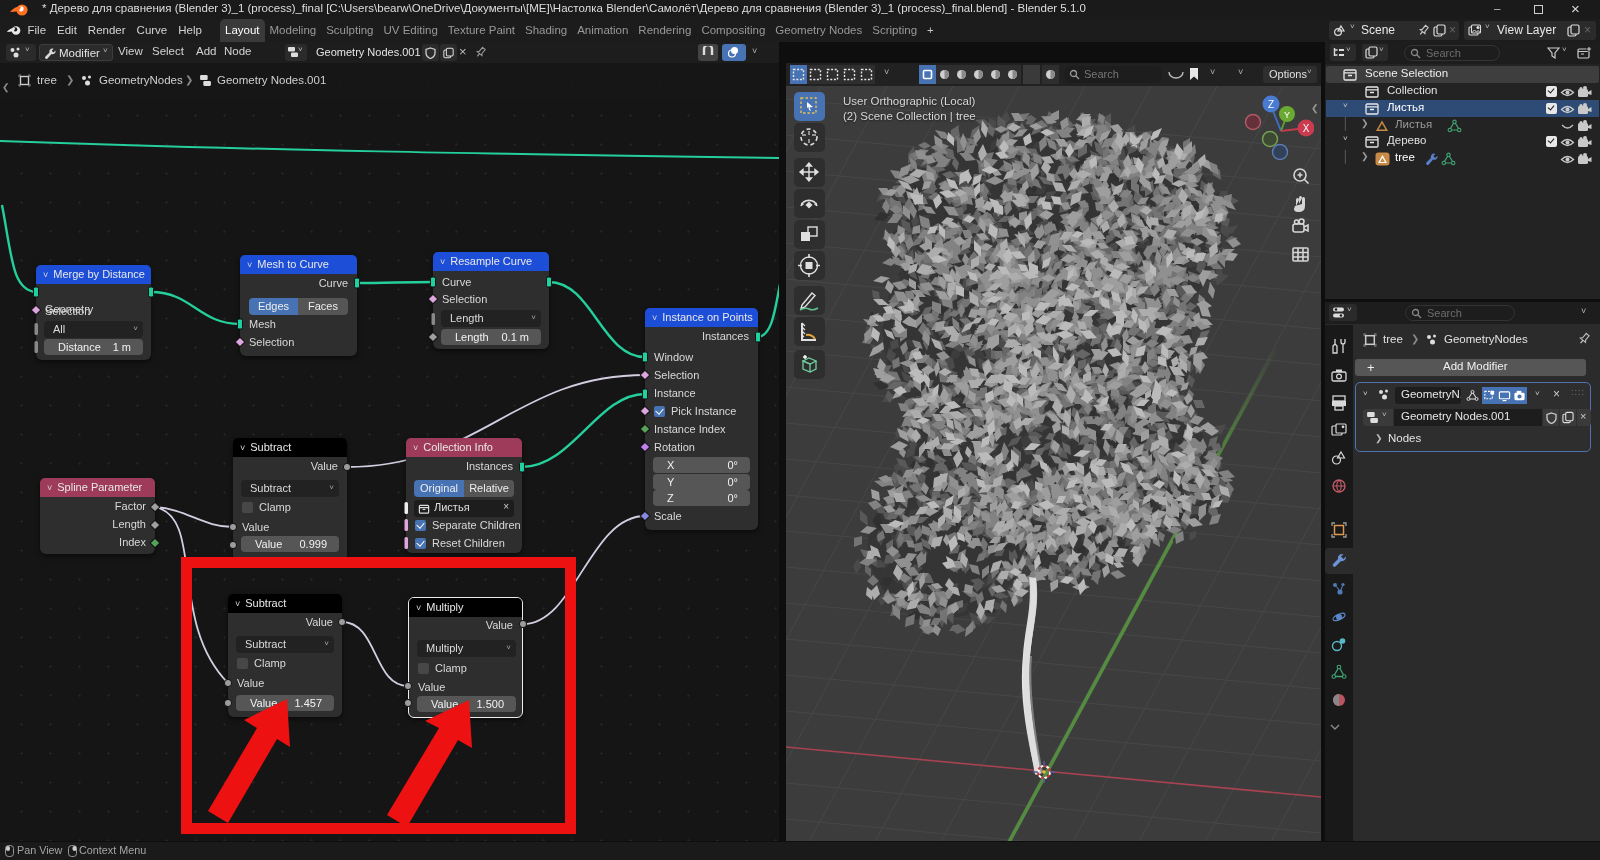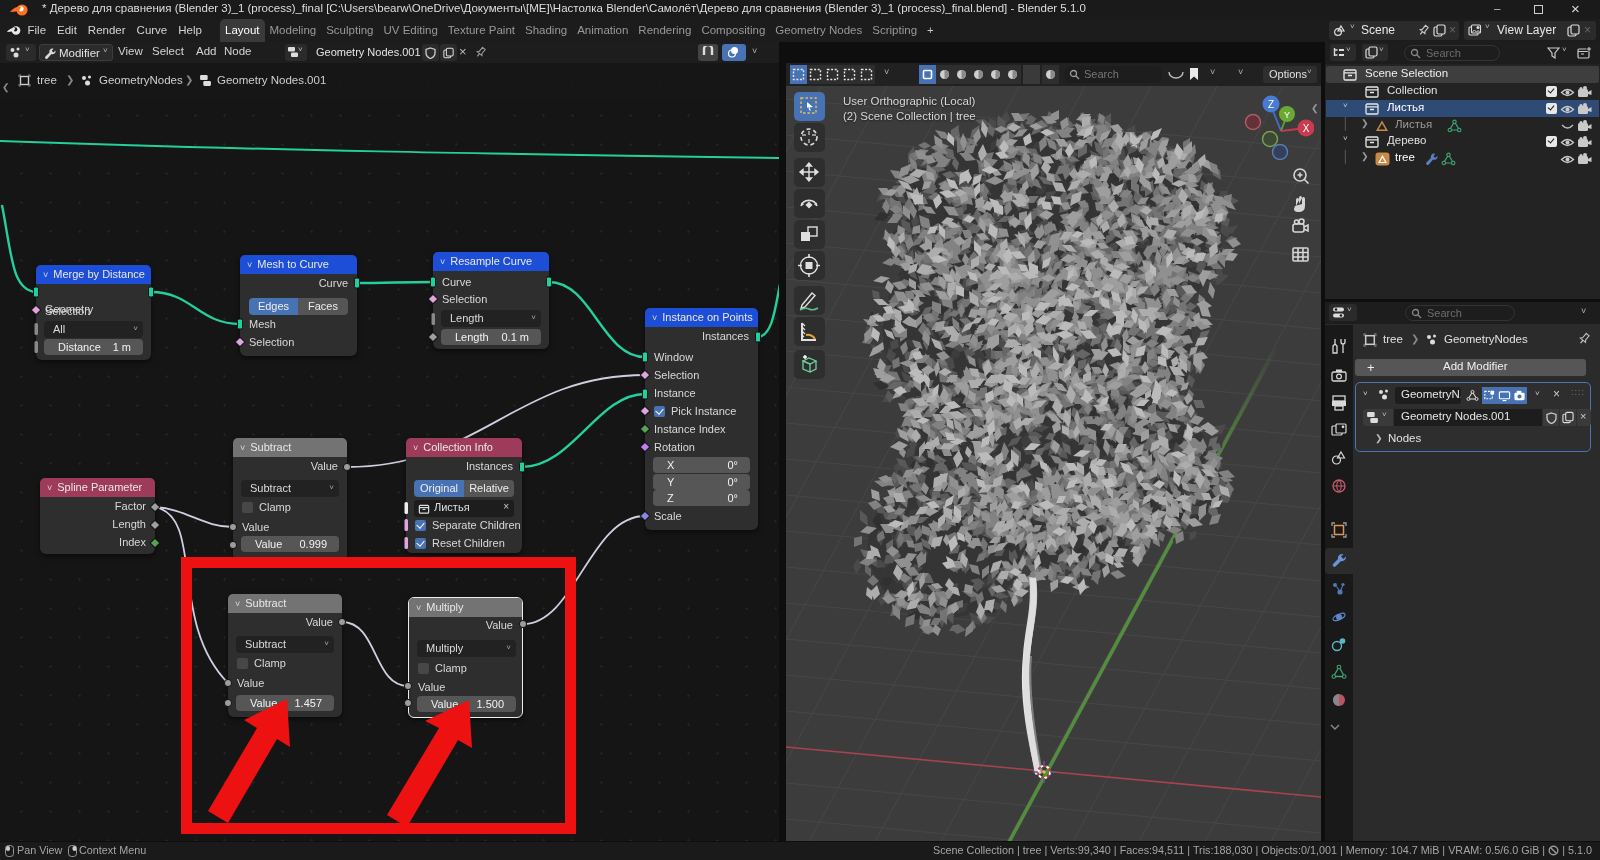--- a/index.html
+++ b/index.html
@@ -15,21 +15,21 @@
 
 .edhead{background:#1d1d1d}
 .hbtn{display:inline-block;background:#2b2b2b;border-radius:3px;color:#ddd}
 
 #nodeed{left:0;top:42px;width:779px;height:799px;background:#151515;overflow:hidden}
 #nodegrid{left:0;top:21px;width:779px;height:778px;
  background-image:radial-gradient(#232323 1px,transparent 1.2px);background-size:29px 29px;background-position:7px 9px}
 .node{position:absolute;background:#2e2e2e;border-radius:6px;box-shadow:0 2px 5px rgba(0,0,0,.55);font-size:11px;color:#d9d9d9}
 .nhead{height:19px;line-height:19px;border-radius:5px 5px 0 0;color:#e8e8e8;padding-left:7px;white-space:nowrap}
 .nhead .chev{font-size:9px;margin-right:5px;color:#ddd}
-.ngreen{background:#1d4ed8}.nblue{background:#737373}.nred{background:#9e3a5a}
+.ngreen{background:#1d4ed8}.nblue{background:#000000}.nred{background:#9e3a5a}
 .nrow{position:relative;height:18px;line-height:18px;padding:0 9px;white-space:nowrap}
 .rjust{text-align:right}
 .nsel{border:1.5px solid #ececec}
 .ndrop{position:absolute;background:#222;border-radius:4px;height:17px;line-height:17px;color:#dcdcdc;padding-left:9px}
 .ndrop:after{content:"\02C5";position:absolute;right:5px;top:-1px;font-size:8px;color:#aaa}
 .nval{position:absolute;background:#565656;border-radius:4px;height:16px;line-height:16px;color:#f2f2f2}
 .nval b{font-weight:normal;position:absolute;left:14px}
 .nval i{font-style:normal;position:absolute;right:12px}
 .nbtns{position:absolute;height:17px;border-radius:4px;overflow:hidden;font-size:11px;text-align:center;color:#eee}
 .nbtns div{float:left;height:17px;line-height:17px}
@@ -940,17 +940,13 @@
 <svg class="abs" style="left:5px;top:3px" width="9" height="12" viewBox="0 0 9 12">
         <rect x="0.5" y="0.5" width="8" height="11" rx="3" fill="none" stroke="#999"></rect>
         <rect x="1" y="1" width="4" height="5" rx="2" fill="#ccc"></rect>
       </svg>
 <span class="abs" style="left:17px;top:2px">Pan View</span>
 <svg class="abs" style="left:68px;top:3px" width="9" height="12" viewBox="0 0 9 12">
         <rect x="0.5" y="0.5" width="8" height="11" rx="3" fill="none" stroke="#999"></rect>
         <rect x="4.5" y="1" width="4" height="5" rx="2" fill="#ccc"></rect>
       </svg>
 <span class="abs" style="left:79px;top:2px">Context Menu</span>
-<span class="abs" style="right:8px;top:2px">Scene Collection | tree | Verts:99,340 | Faces:94,511 | Tris:188,030 | Objects:0/1,001 | Memory: 104.7 MiB | VRAM: 0.5/6.0 GiB | <svg width="11" height="11" viewBox="0 0 11 11" style="vertical-align:-2px">
-          <circle cx="5.5" cy="5.5" r="4.3" fill="none" stroke="#999" stroke-width="1.4"></circle>
-          <path d="M2.4 2.4l6.2 6.2" stroke="#999" stroke-width="1.4"></path>
-        </svg> | 5.1.0</span>
 </div>
 </div>
 </body></html>

